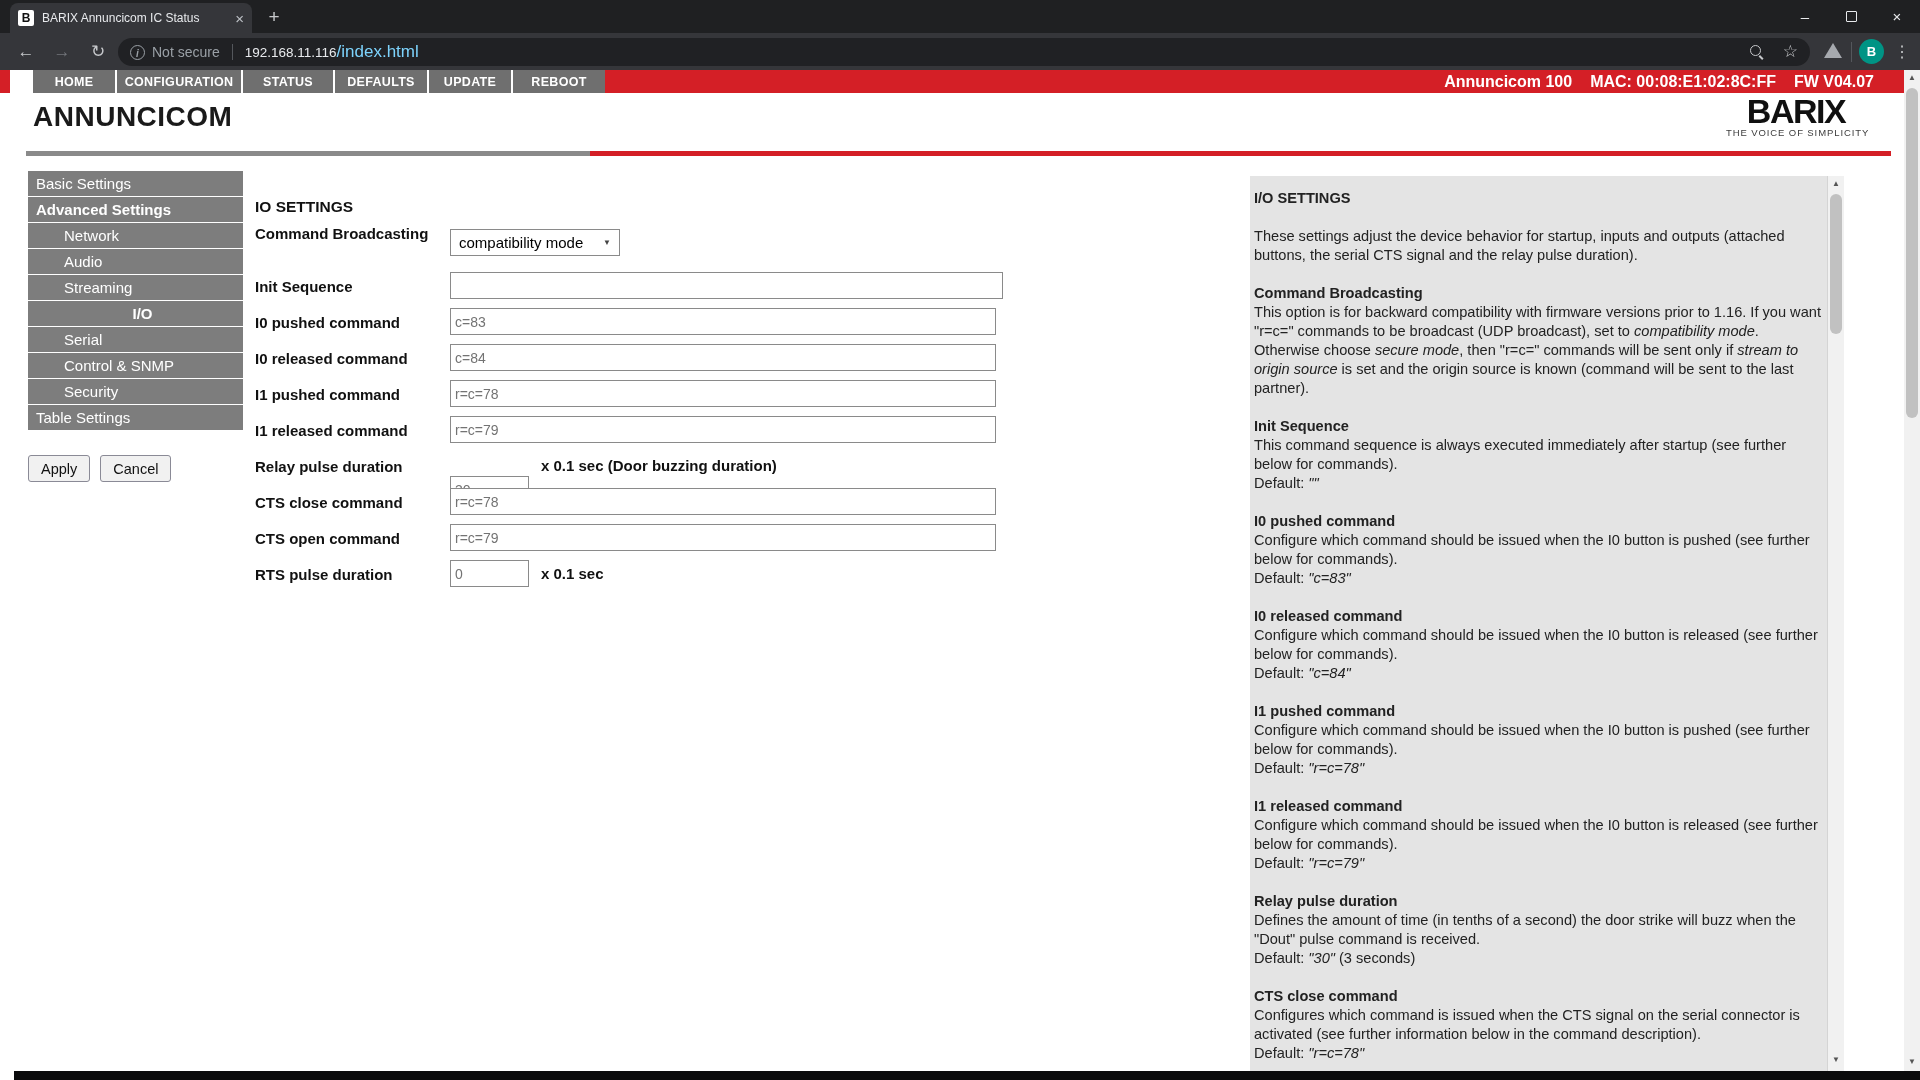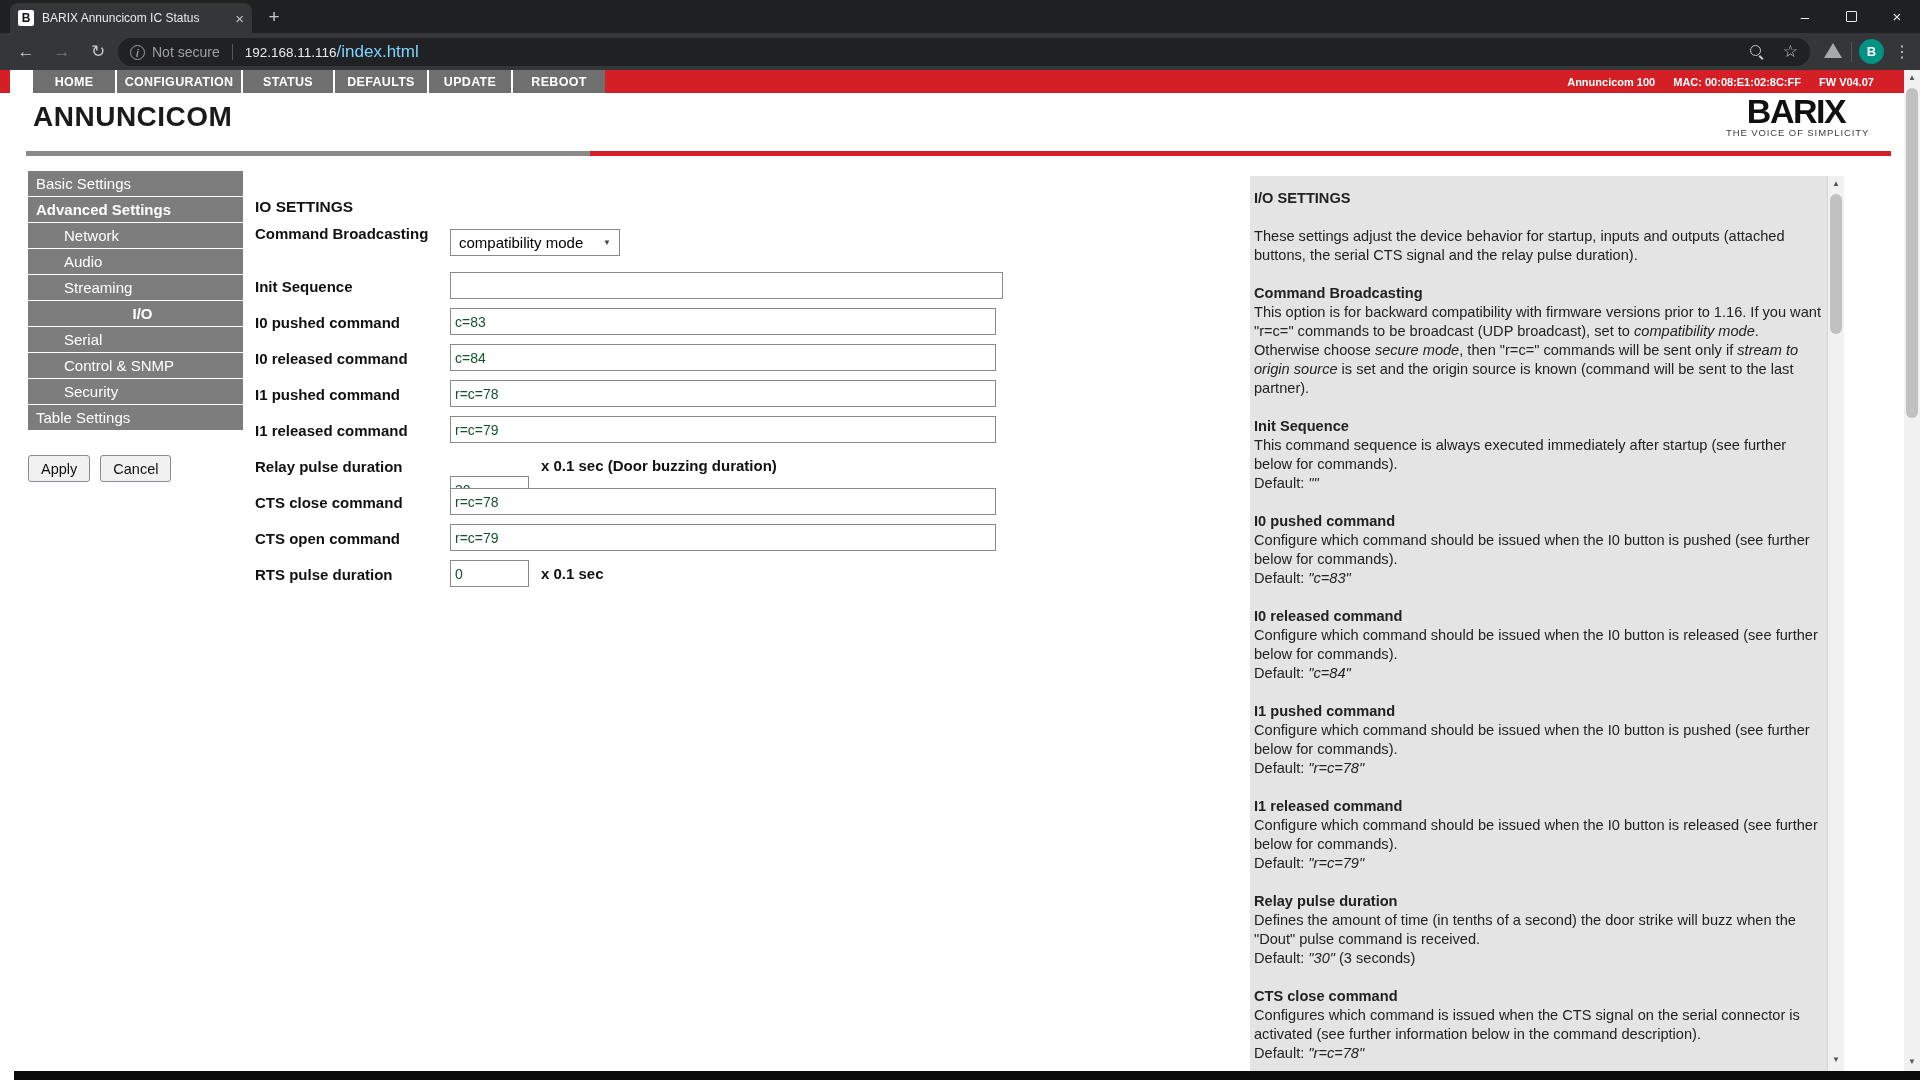--- a/index.html
+++ b/index.html
@@ -50,21 +50,21 @@
           background:#009485;color:#fff;font-size:13px;font-weight:bold;text-align:center;line-height:25px;}
   .dots{position:absolute;left:1894px;top:7px;color:#c6c8cb;font-size:16px;line-height:23px;}
 
   
   .navbar{position:absolute;left:0;top:70px;width:1904px;height:23px;background:#d41f26;}
   .nav-white{position:absolute;left:10px;top:0;width:23px;height:23px;background:#fff;}
   .nav-menu{position:absolute;left:33px;top:0;height:23px;display:flex;gap:2px;background:#fff;}
   .nav-item{background:#6f6f6f;color:#fff;font-size:12.5px;font-weight:bold;letter-spacing:.3px;
             display:flex;align-items:center;justify-content:center;height:23px;}
   .devinfo{position:absolute;right:30px;top:0;height:23px;display:flex;align-items:center;gap:18px;
-           color:#fff;font-size:11px;font-weight:bold;}
+           color:#fff;font-size:16px;font-weight:bold;}
 
   
   .page-title{position:absolute;left:33px;top:101px;font-size:28px;font-weight:bold;color:#1a1a1a;
               letter-spacing:.5px;}
   .logo{position:absolute;left:1726px;top:95px;width:140px;text-align:center;}
   .logo-text{font-size:34px;font-weight:800;color:#101010;letter-spacing:-1.5px;line-height:32px;}
   .logo-tag{font-size:9.5px;color:#3c3c3c;letter-spacing:.9px;margin-top:0px;white-space:nowrap;}
   .divider-gray{position:absolute;left:26px;top:151px;width:564px;height:5px;background:#8a8a8a;}
   .divider-red{position:absolute;left:590px;top:151px;width:1301px;height:5px;background:#d41f26;}
 
@@ -76,21 +76,21 @@
   .side-item.bold{font-weight:bold;}
   .side-item.center{text-align:center;padding-left:14px;}
   .side-btns{position:absolute;left:28px;top:455px;display:flex;gap:10px;}
   .btn{height:27px;background:#f1f1f1;border:1px solid #8a8a96;border-radius:3px;font-size:14.5px;
        font-family:"Liberation Sans",sans-serif;padding:0 12px;color:#111;}
 
   
   .form-head{position:absolute;left:255px;top:198px;font-size:15.5px;font-weight:bold;color:#111;}
   .flabel{position:absolute;left:255px;width:188px;font-size:15px;font-weight:bold;color:#111;line-height:19px;}
   .tinput{position:absolute;height:27px;border:1px solid #8a8a8a;background:#fff;font-size:14px;
-          font-family:"Liberation Sans",sans-serif;padding:0 4px;box-sizing:border-box;color:#14532d;}
+          font-family:"Liberation Sans",sans-serif;padding:0 4px;box-sizing:border-box;color:#737373;}
   .selectbox{position:absolute;left:450px;top:229px;width:170px;height:27px;border:1px solid #8a8a8a;
              background:#fff;display:flex;align-items:center;justify-content:space-between;
              padding:0 8px;box-sizing:border-box;font-size:15px;color:#000;}
   .sel-arrow{font-size:8px;color:#444;}
   .fsuffix{position:absolute;left:541px;font-size:15px;font-weight:bold;color:#111;}
 
   
   .help{position:absolute;left:1250px;top:176px;width:594px;height:896px;background:#e4e4e4;
         overflow:hidden;box-sizing:border-box;padding:13px 22px 0 4px;font-size:14.6px;
         line-height:19px;color:#222;}

